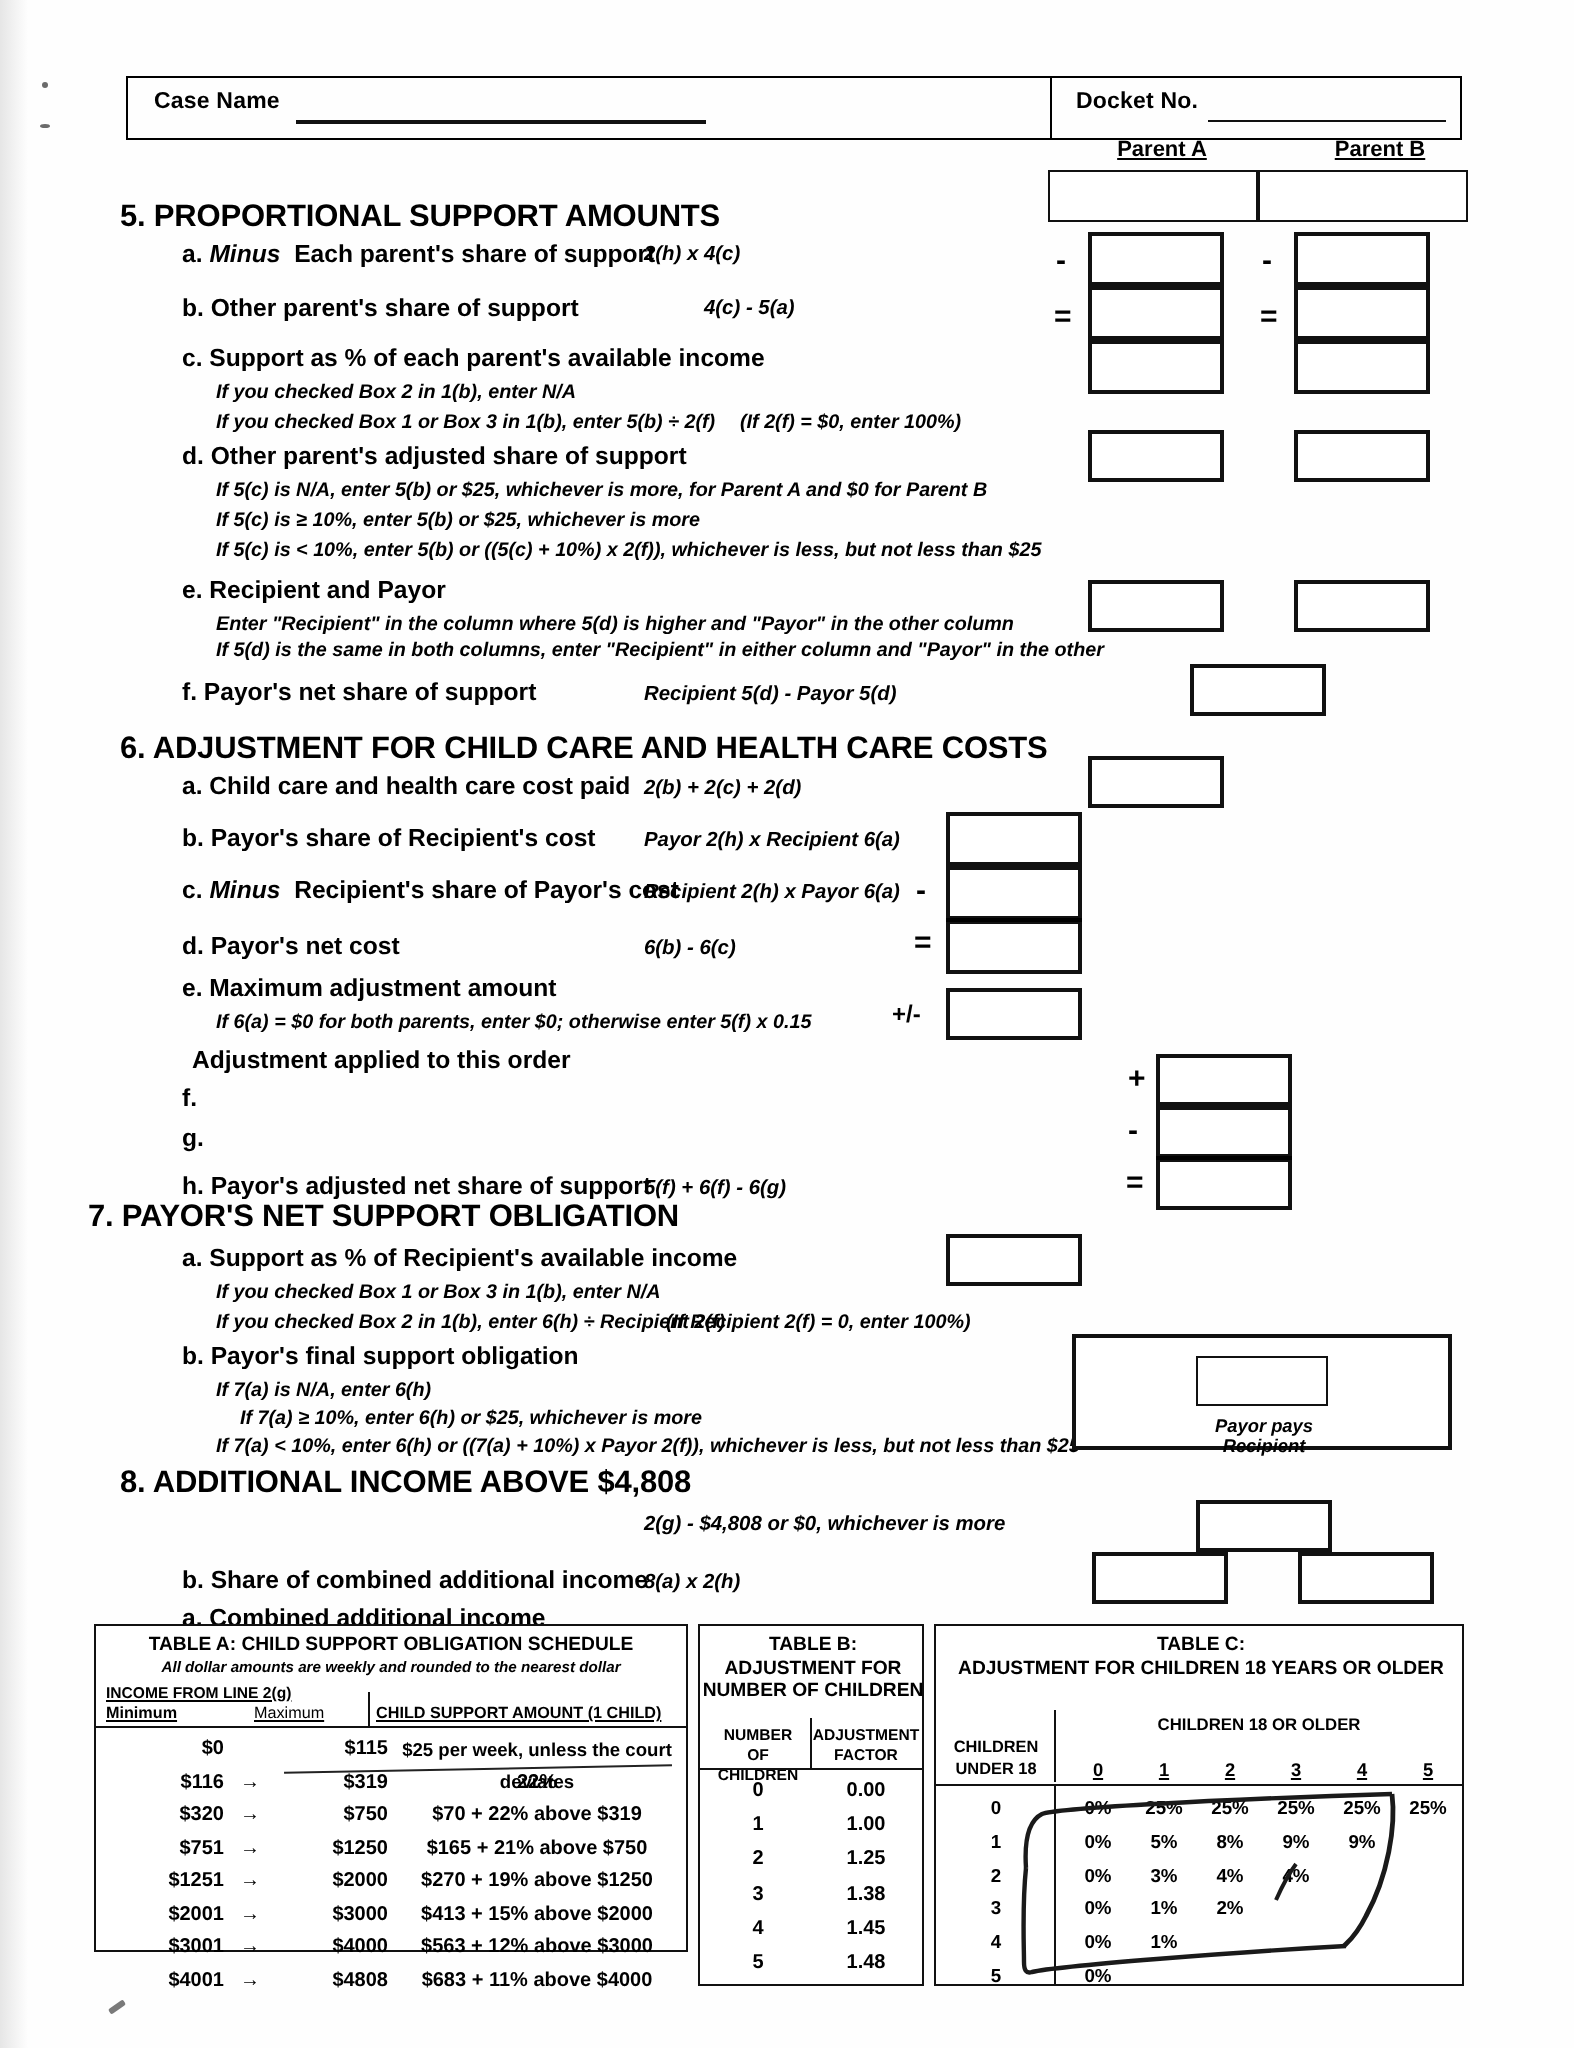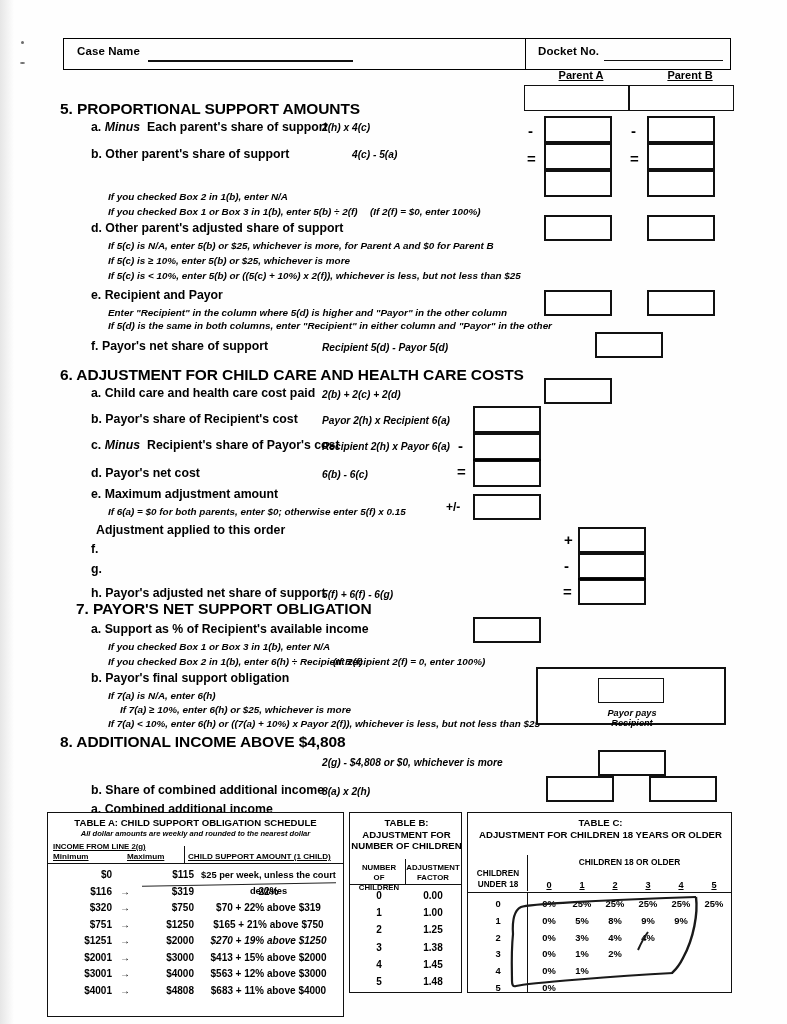--- a/index.html
+++ b/index.html
@@ -29,21 +29,21 @@
 
   .colhead{position:absolute;font-size:11px;font-weight:bold;text-decoration:underline;
     text-align:center;width:100px;}
   .colhead.a{left:531px;top:69px;}
   .colhead.b{left:640px;top:69px;}
 
   
   .sec{position:absolute;font-weight:bold;letter-spacing:-.1px;}
   .sec5{left:60px;top:100px;font-size:15.5px;}
   .sec6{left:60px;top:366px;font-size:15.5px;}
-  .sec7{left:76px;top:600px;font-size:15.5px;}
+  .sec7{left:44px;top:600px;font-size:15.5px;}
   .sec8{left:60px;top:733px;font-size:15.5px;}
 
   .item{position:absolute;font-size:12.3px;font-weight:600;white-space:nowrap;}
   .item em{font-style:italic;font-weight:600;}
   .sub{position:absolute;font-size:9.9px;font-style:italic;font-weight:600;white-space:nowrap;}
   .formula{position:absolute;font-size:10.2px;font-style:italic;font-weight:600;white-space:nowrap;}
 
   
   .op{position:absolute;font-size:15px;font-weight:bold;font-family:"Liberation Sans",sans-serif;}
 
@@ -53,24 +53,24 @@
   .rule{position:absolute;border-top:2.4px solid #000;}
 
   .payorpays{position:absolute;font-size:9.2px;font-style:italic;font-weight:bold;text-align:center;}
 
   
   .tbl{position:absolute;border:1.6px solid #111;box-sizing:border-box;background:#fff;}
   .ttitle{text-align:center;font-weight:bold;font-size:9.6px;line-height:11.5px;}
   .tsubtitle{text-align:center;font-style:italic;font-weight:bold;font-size:7.6px;}
 
   
-  #tableA{left:47px;top:812px;width:297px;height:205px;}
+  #tableA{left:47px;top:812px;width:297px;height:164px;}
   .aHdrU{position:absolute;left:5px;top:29px;font-size:7.8px;font-weight:bold;text-decoration:underline;}
   .aMin{position:absolute;left:5px;top:39px;font-size:8.1px;font-weight:bold;text-decoration:underline;text-align:center;}
-  .aMax{position:absolute;left:79px;top:39px;font-size:8.1px;font-weight:bold;text-decoration:underline;}
+  .aMax{position:absolute;left:79px;top:39px;font-size:8.1px;font-weight:normal;text-decoration:underline;}
   .aAmt{position:absolute;left:140px;top:39px;font-size:8.1px;font-weight:bold;text-decoration:underline;}
   .aRowsep{position:absolute;left:0;top:50px;width:295px;border-top:1.5px solid #111;}
   .aVsep{position:absolute;left:136px;top:33px;height:17px;border-left:1.3px solid #111;}
   .arow{position:absolute;font-size:10px;font-weight:bold;height:16px;line-height:16px;}
   .acMin{width:62px;text-align:right;}
   .acArr{width:26px;text-align:center;}
   .acMax{width:58px;text-align:right;}
   .acAmt{text-align:center;}
   .strike{position:absolute;left:142px;top:884px;width:194px;border-top:1.5px solid #222;transform:rotate(-1.1deg);}
 
@@ -122,20 +122,21 @@
   <div class="bx" style="left:629px;top:85px;width:105px;height:26px;"></div>
 
   <div class="sec sec5">5. PROPORTIONAL SUPPORT AMOUNTS</div>
 
   <div class="item" style="left:91px;top:120px;">a.&nbsp;<em>Minus</em>&nbsp;&nbsp;<span>Each parent's share of support</span></div>
   <div class="formula" style="left:322px;top:122px;">2(h) x 4(c)</div>
 
   <div class="item" style="left:91px;top:147px;">b. Other parent's share of support</div>
   <div class="formula" style="left:352px;top:149px;">4(c) - 5(a)</div>
 
+  <div class="item" style="left:91px;top:172px;">c. Support as % of each parent's available income</div>
   <div class="sub" style="left:108px;top:191px;">If you checked Box 2 in 1(b), enter N/A</div>
   <div class="sub" style="left:108px;top:206px;">If you checked Box 1 or Box 3 in 1(b), enter 5(b) ÷ 2(f)</div>
   <div class="sub" style="left:370px;top:206px;">(If 2(f) = $0, enter 100%)</div>
 
   <div class="item" style="left:91px;top:221px;">d. Other parent's adjusted share of support</div>
   <div class="sub" style="left:108px;top:240px;">If 5(c) is N/A, enter 5(b) or $25, whichever is more, for Parent A and $0 for Parent B</div>
   <div class="sub" style="left:108px;top:255px;">If 5(c) is ≥ 10%, enter 5(b) or $25, whichever is more</div>
   <div class="sub" style="left:108px;top:270px;">If 5(c) is &lt; 10%,  enter 5(b) or ((5(c) + 10%) x 2(f)), whichever is less, but not less than $25</div>
 
   <div class="item" style="left:91px;top:288px;">e. Recipient and Payor</div>
@@ -261,21 +262,21 @@
         <div class="arow acArr" style="left: 64px; top: 87px; width: 26px;">→</div>
         <div class="arow acMax" style="left: 88px; top: 87px; width: 58px;">$750</div>
         <div class="arow acAmt" style="left: 148px; top: 87px; width: 145px; font-size: 10px;">$70  +  22%     above      $319</div>
         <div class="arow acMin" style="left: 2px; top: 103.5px; width: 62px;">$751</div>
         <div class="arow acArr" style="left: 64px; top: 103.5px; width: 26px;">→</div>
         <div class="arow acMax" style="left: 88px; top: 103.5px; width: 58px;">$1250</div>
         <div class="arow acAmt" style="left: 148px; top: 103.5px; width: 145px; font-size: 10px;">$165 + 21%     above       $750</div>
         <div class="arow acMin" style="left: 2px; top: 120px; width: 62px;">$1251</div>
         <div class="arow acArr" style="left: 64px; top: 120px; width: 26px;">→</div>
         <div class="arow acMax" style="left: 88px; top: 120px; width: 58px;">$2000</div>
-        <div class="arow acAmt" style="left: 148px; top: 120px; width: 145px; font-size: 10px; font-style: italic;">$270 + 19%     above      $1250</div>
+        <div class="arow acAmt" style="left: 148px; top: 120px; width: 145px; font-size: 10px;">$270 + 19%     above      $1250</div>
         <div class="arow acMin" style="left: 2px; top: 136.5px; width: 62px;">$2001</div>
         <div class="arow acArr" style="left: 64px; top: 136.5px; width: 26px;">→</div>
         <div class="arow acMax" style="left: 88px; top: 136.5px; width: 58px;">$3000</div>
         <div class="arow acAmt" style="left: 148px; top: 136.5px; width: 145px; font-size: 10px;">$413 + 15%     above      $2000</div>
         <div class="arow acMin" style="left: 2px; top: 153px; width: 62px;">$3001</div>
         <div class="arow acArr" style="left: 64px; top: 153px; width: 26px;">→</div>
         <div class="arow acMax" style="left: 88px; top: 153px; width: 58px;">$4000</div>
         <div class="arow acAmt" style="left: 148px; top: 153px; width: 145px; font-size: 10px;">$563 + 12%     above      $3000</div>
         <div class="arow acMin" style="left: 2px; top: 169.5px; width: 62px;">$4001</div>
         <div class="arow acArr" style="left: 64px; top: 169.5px; width: 26px;">→</div>

